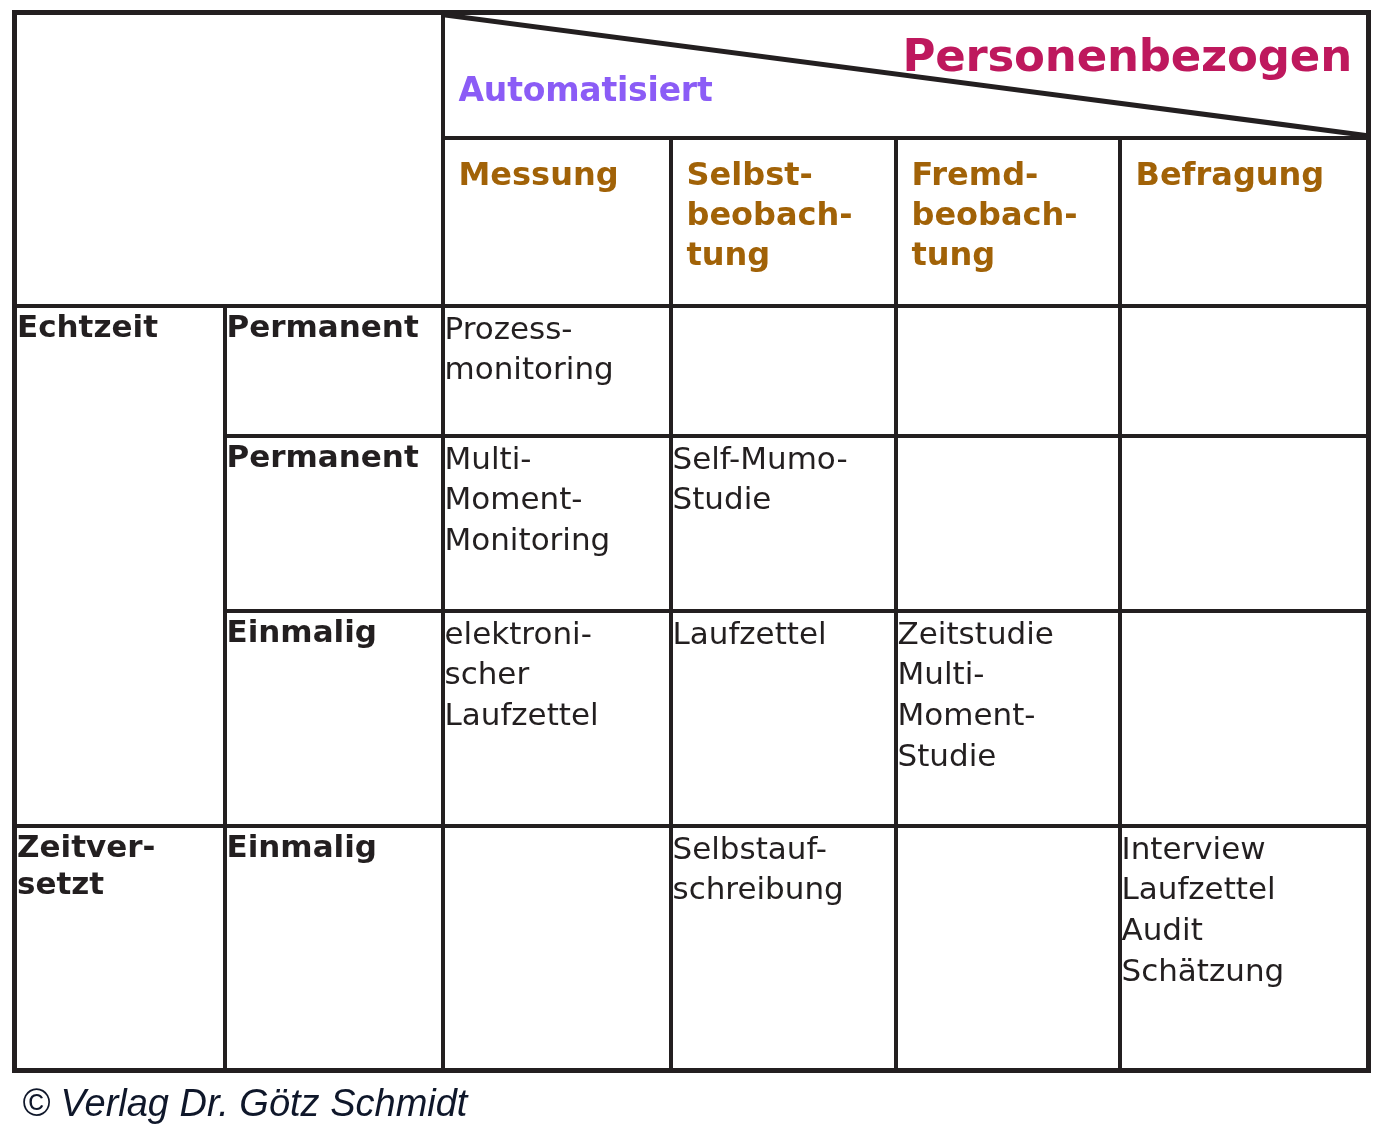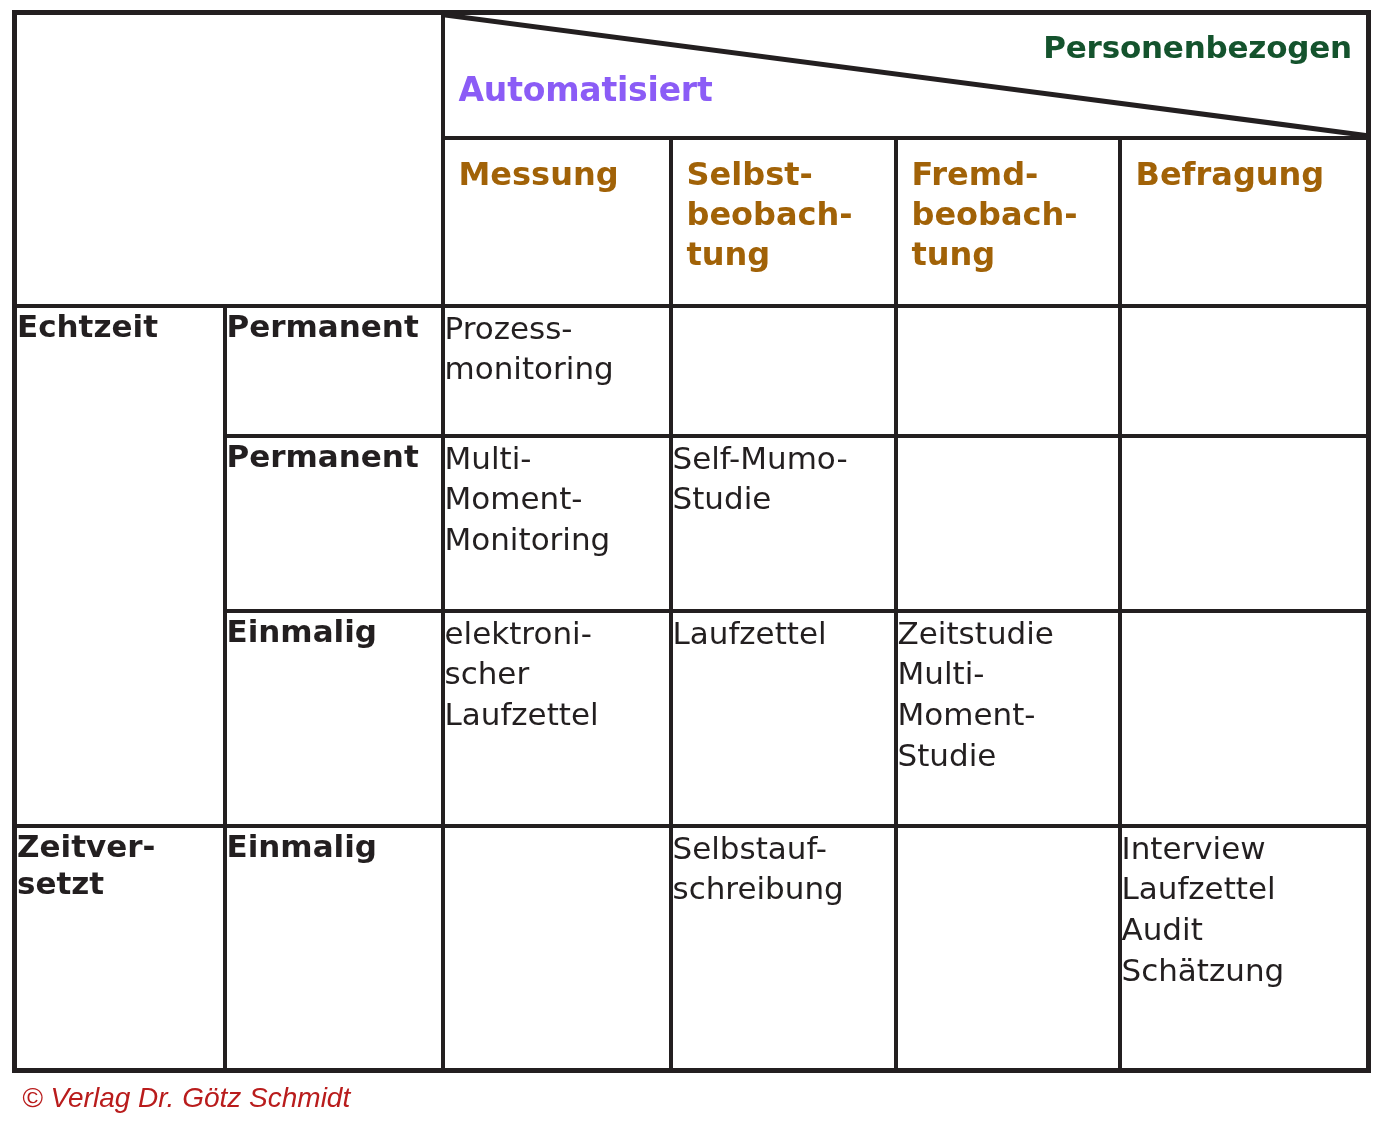--- a/index.html
+++ b/index.html
@@ -72,23 +72,23 @@
     font-size: 33px;
     font-weight: 700;
     color: #8b5cf6;
     letter-spacing: -0.2px;
     white-space: nowrap;
   }
   .hdr-pers {
     position: absolute;
     right: 14px;
     top: 14px;
-    font-size: 31px;
+    font-size: 45px;
     font-weight: 700;
-    color: #14532d;
+    color: #be185d;
     letter-spacing: -0.2px;
     white-space: nowrap;
   }
 
   
   .colhead {
     height: 168px;
   }
   .colhead-txt {
     padding: 14px 10px 0 14px;
@@ -127,22 +127,22 @@
   
   .r-versetzt > td { border-top: 2px solid #0ea5e9; }
 
   
   .footer {
     position: absolute;
     left: 22px;
     top: 1082px;
     font-family: "Liberation Sans", sans-serif;
     font-style: italic;
-    font-size: 28px;
-    color: #b91c1c;
+    font-size: 38px;
+    color: #0f172a;
     white-space: nowrap;
   }
 </style>
 </head>
 <body>
 
 <div class="page">
 
   <table class="matrix">
     <colgroup>

